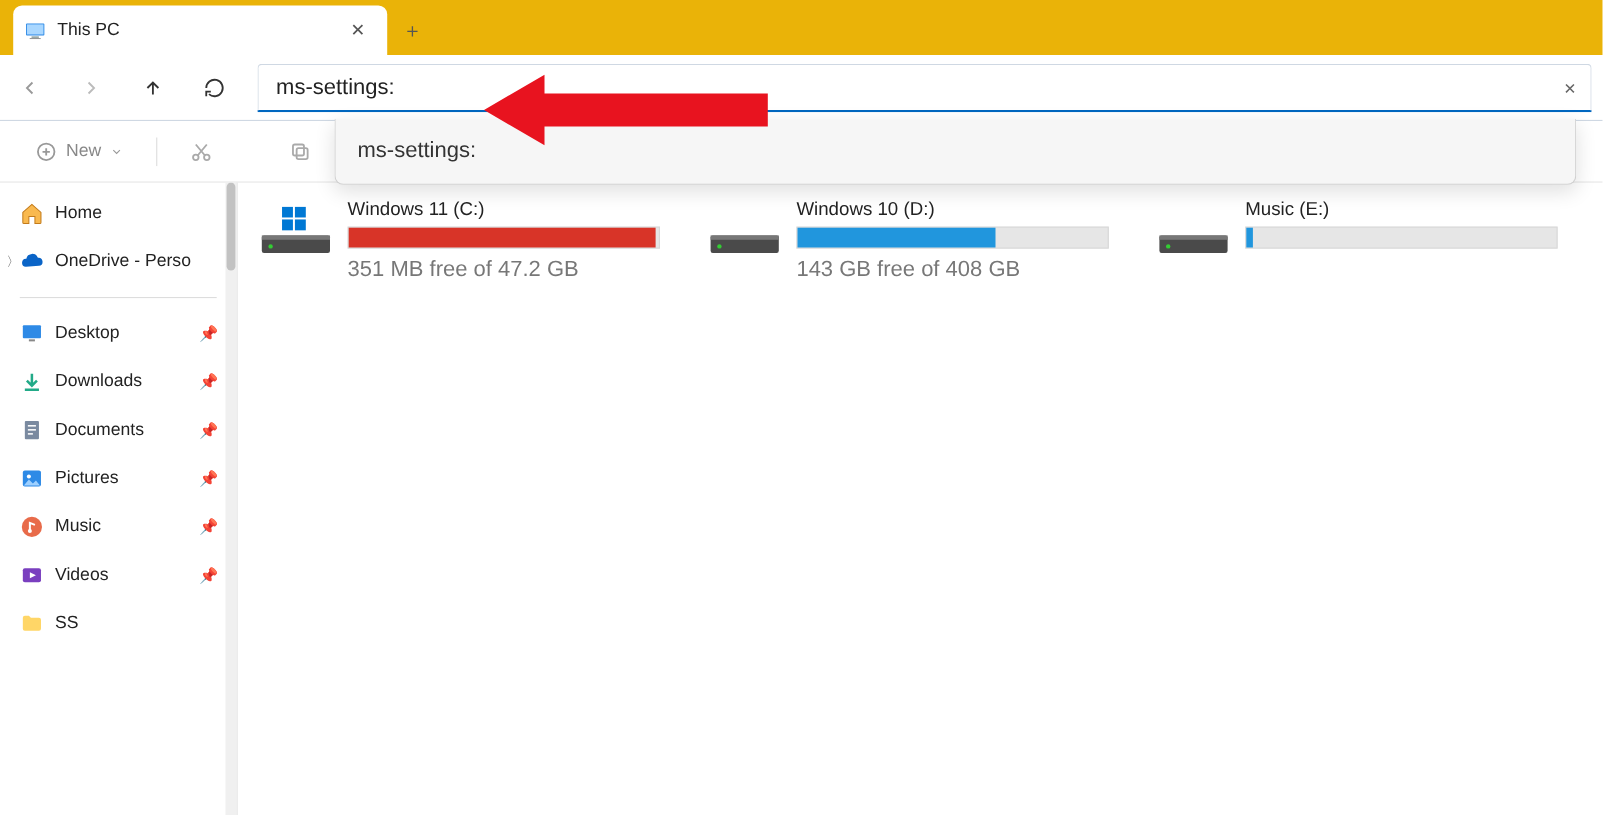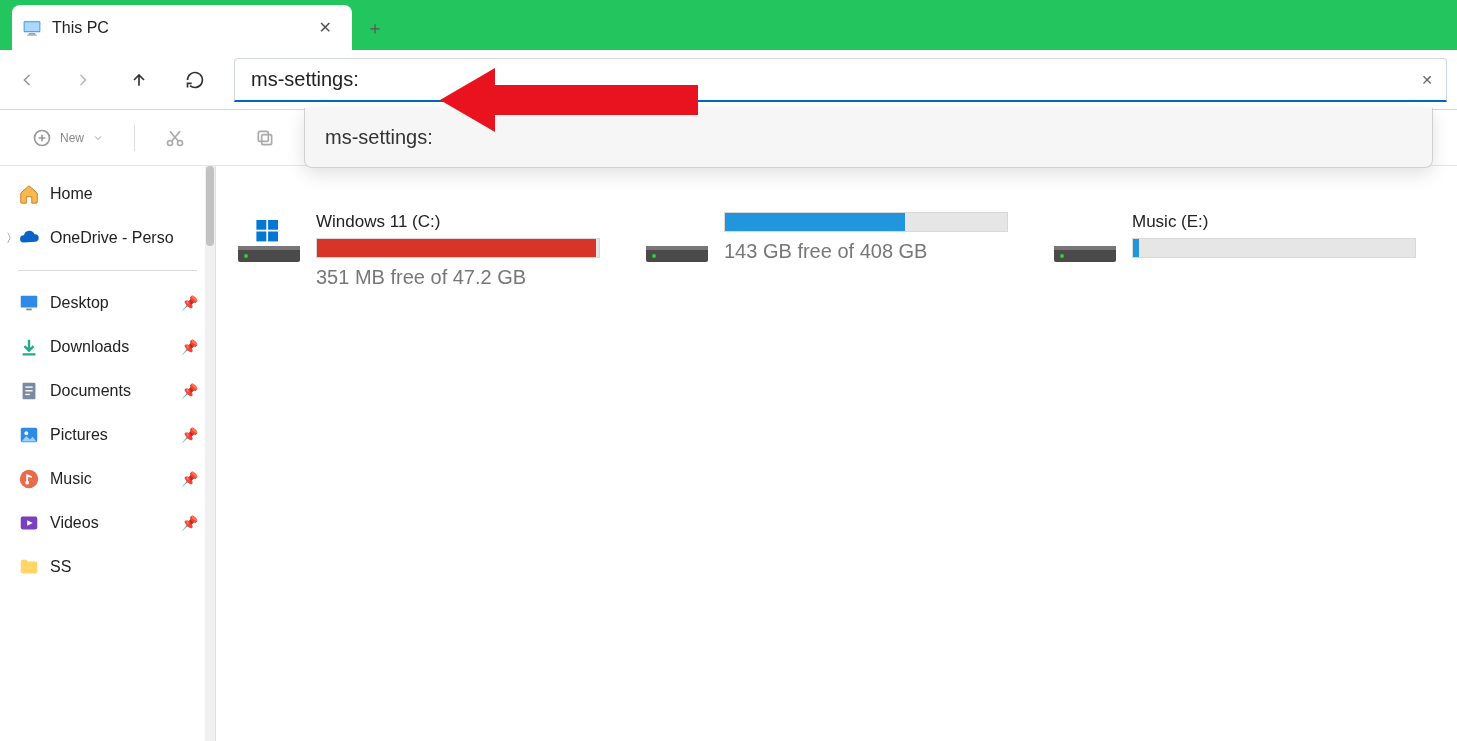--- a/index.html
+++ b/index.html
@@ -1,19 +1,19 @@
 <!DOCTYPE html>
 <html><head>
 <meta charset="utf-8">
 <style>
 * { box-sizing: border-box; margin: 0; padding: 0; font-family: "Segoe UI", Arial, sans-serif; }
 body { background: #fff; width: 1457px; height: 741px; overflow: hidden; position: relative; }
 
 
-.titlebar { height: 50px; background: #22c55e; display: flex; align-items: flex-end; }
+.titlebar { height: 50px; background: #eab308; display: flex; align-items: flex-end; }
 .tab { background: #fff; height: 45px; margin-left: 12px; border-radius: 8px 8px 0 0; display: flex; align-items: center; padding: 0 14px 0 10px; min-width: 340px; position: relative; }
 .tab .pc-icon { width: 20px; height: 20px; margin-right: 10px; display:flex; align-items:center; justify-content:center;}
 .tab .pc-icon svg { width:20px; height:20px;}
 .tab .title { font-size: 16px; color: #222; font-weight: 500; }
 .tab .close { position: absolute; right: 12px; font-size: 16px; color: #555; padding: 4px 8px; border-radius:4px;}
 .newtab { width: 46px; height: 45px; display:flex; align-items:center; justify-content:center; font-size: 18px; color:#555; }
 
 
 .addrrow { height: 60px; background:#fff; display:flex; align-items:center; padding: 0 10px; gap: 22px; border-bottom: 1px solid #cfd8e3;}
 .navbtn { width:34px; height:34px; display:flex; align-items:center; justify-content:center; color:#555; border-radius:4px;}
@@ -21,39 +21,39 @@
 .addrbar-wrap { flex:1; position:relative; }
 .addrbar { width: 100%; height: 44px; border: 1px solid #cfd8e3; border-radius: 4px 4px 0 0; padding: 0 44px 0 16px; font-size: 20px; color:#222; outline:none; border-bottom: 2px solid #0067c0;}
 .addr-clear { position:absolute; right:14px; top:50%; transform:translateY(-50%); font-size:14px; color:#666;}
 
 
 .dropdown { position:absolute; top: 108px; left: 304px; right: 24px; background:#f6f6f6; border: 1px solid #d0d0d0; border-top:none; border-radius: 0 0 8px 8px; box-shadow: 0 6px 18px rgba(0,0,0,.12); z-index: 50;}
 .dropdown-item { padding: 18px 20px; font-size: 20px; color:#333;}
 
 
 .toolbar { height: 56px; background:#fff; display:flex; align-items:center; padding: 0 20px; gap: 10px; border-bottom: 1px solid #e6e6e6;}
-.toolbtn { display:flex; align-items:center; gap:8px; padding: 8px 12px; color:#888; font-size:12px; border-radius:4px;}
+.toolbtn { display:flex; align-items:center; gap:8px; padding: 8px 12px; color:#888; font-size:16px; border-radius:4px;}
 .divider { width:1px; height:26px; background:#ddd; margin: 0 8px;}
 
 
 .main { display:flex; height: calc(741px - 50px - 60px - 56px);}
 .sidebar { width: 216px; border-right: 1px solid #e0e0e0; padding: 6px 0; overflow:hidden; position:relative;}
 .sidebar-scroll { position:absolute; right:0; top:0; width:10px; height:100%; background:#f0f0f0;}
 .sidebar-scroll::after{content:""; position:absolute; left:1px; top:0; width:8px; height:80px; background:#c2c2c2; border-radius:4px;}
 .navitem { display:flex; align-items:center; height: 44px; padding: 0 16px 0 18px; gap:10px; font-size:16px; color:#222; cursor:pointer; position:relative;}
 .navitem .chev { position:absolute; left: 6px; color:#666; font-size:12px;}
 .navitem .pin { margin-left:auto; color:#999; font-size:14px;}
 .sep { height:1px; background:#ddd; margin: 10px 18px;}
 .nicon { width:22px; height:22px; display:flex; align-items:center; justify-content:center; flex:0 0 22px;}
 .nicon svg{width:22px;height:22px;}
 
 
 .content { flex:1; padding: 14px 20px; position:relative;}
 .section-h { display:flex; align-items:center; gap:10px; color:#0a4aa6; font-size:17px; margin-bottom: 14px;}
-.drives { display:flex; gap: 38px; flex-wrap:wrap;margin-top:32px;}
+.drives { display:flex; gap: 38px; flex-wrap:wrap;}
 .drive { width: 370px; display:flex; gap: 14px;}
 .drive-icon { width: 66px; padding-top: 8px;}
 .drive-icon svg { width:66px; height:44px;}
 .drive-info { flex:1;}
 .dname { font-size:17px; color:#222; margin-bottom: 6px;}
 .bar { width: 284px; height: 20px; background:#e6e6e6; position:relative; margin-bottom: 8px; border:1px solid #d8d8d8;}
 .bar .fill { position:absolute; left:0; top:0; bottom:0;}
 .bar.red .fill{ background:#d83428;}
 .bar.blue .fill{ background:#2196dd;}
 .bar.grey .fill{ background:#2196dd;}
@@ -268,20 +268,21 @@
         <div class="drive">
     <div class="drive-icon">
       <svg viewBox="0 0 66 44">
 
         <rect x="2" y="26" width="62" height="16" rx="2" fill="#4a4a4a"></rect>
         <rect x="2" y="26" width="62" height="4" fill="#777"></rect>
         <circle cx="10" cy="36" r="2" fill="#3c3"></circle>
       </svg>
     </div>
     <div class="drive-info">
+      <div class="dname">Windows 10 (D:)</div>
       <div class="bar blue">
               <div class="fill" style="width:64%"></div>
             </div>
       <div class="dfree">143 GB free of 408 GB</div>
     </div>
         </div>
         <div class="drive">
     <div class="drive-icon">
       <svg viewBox="0 0 66 44">
 

